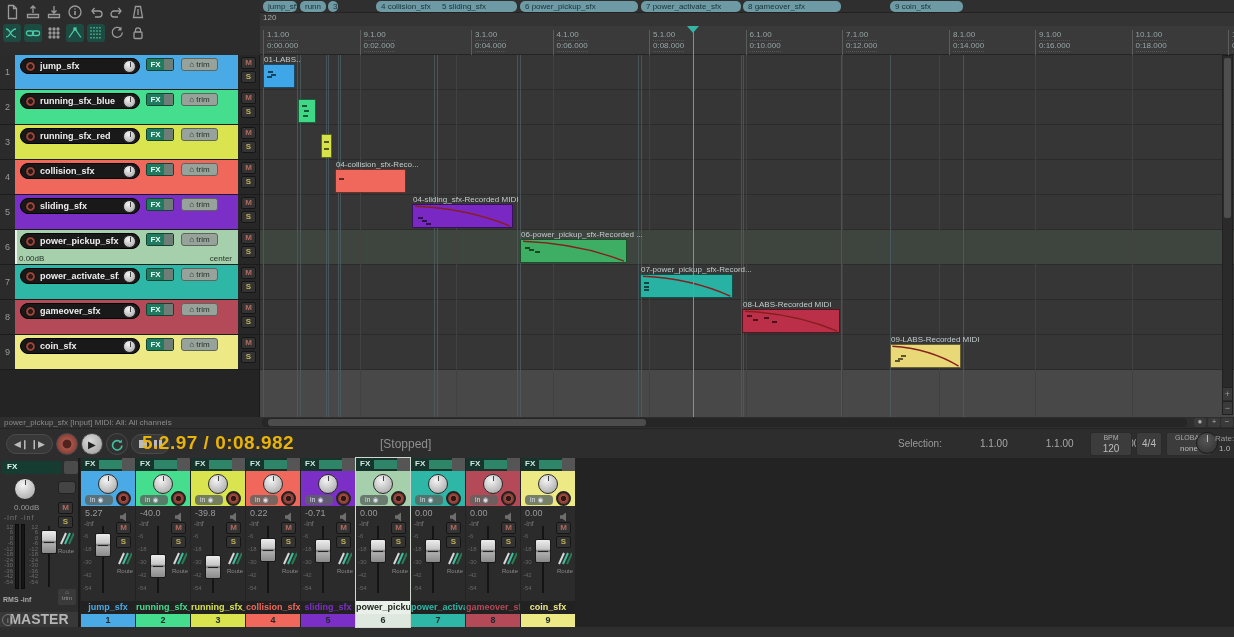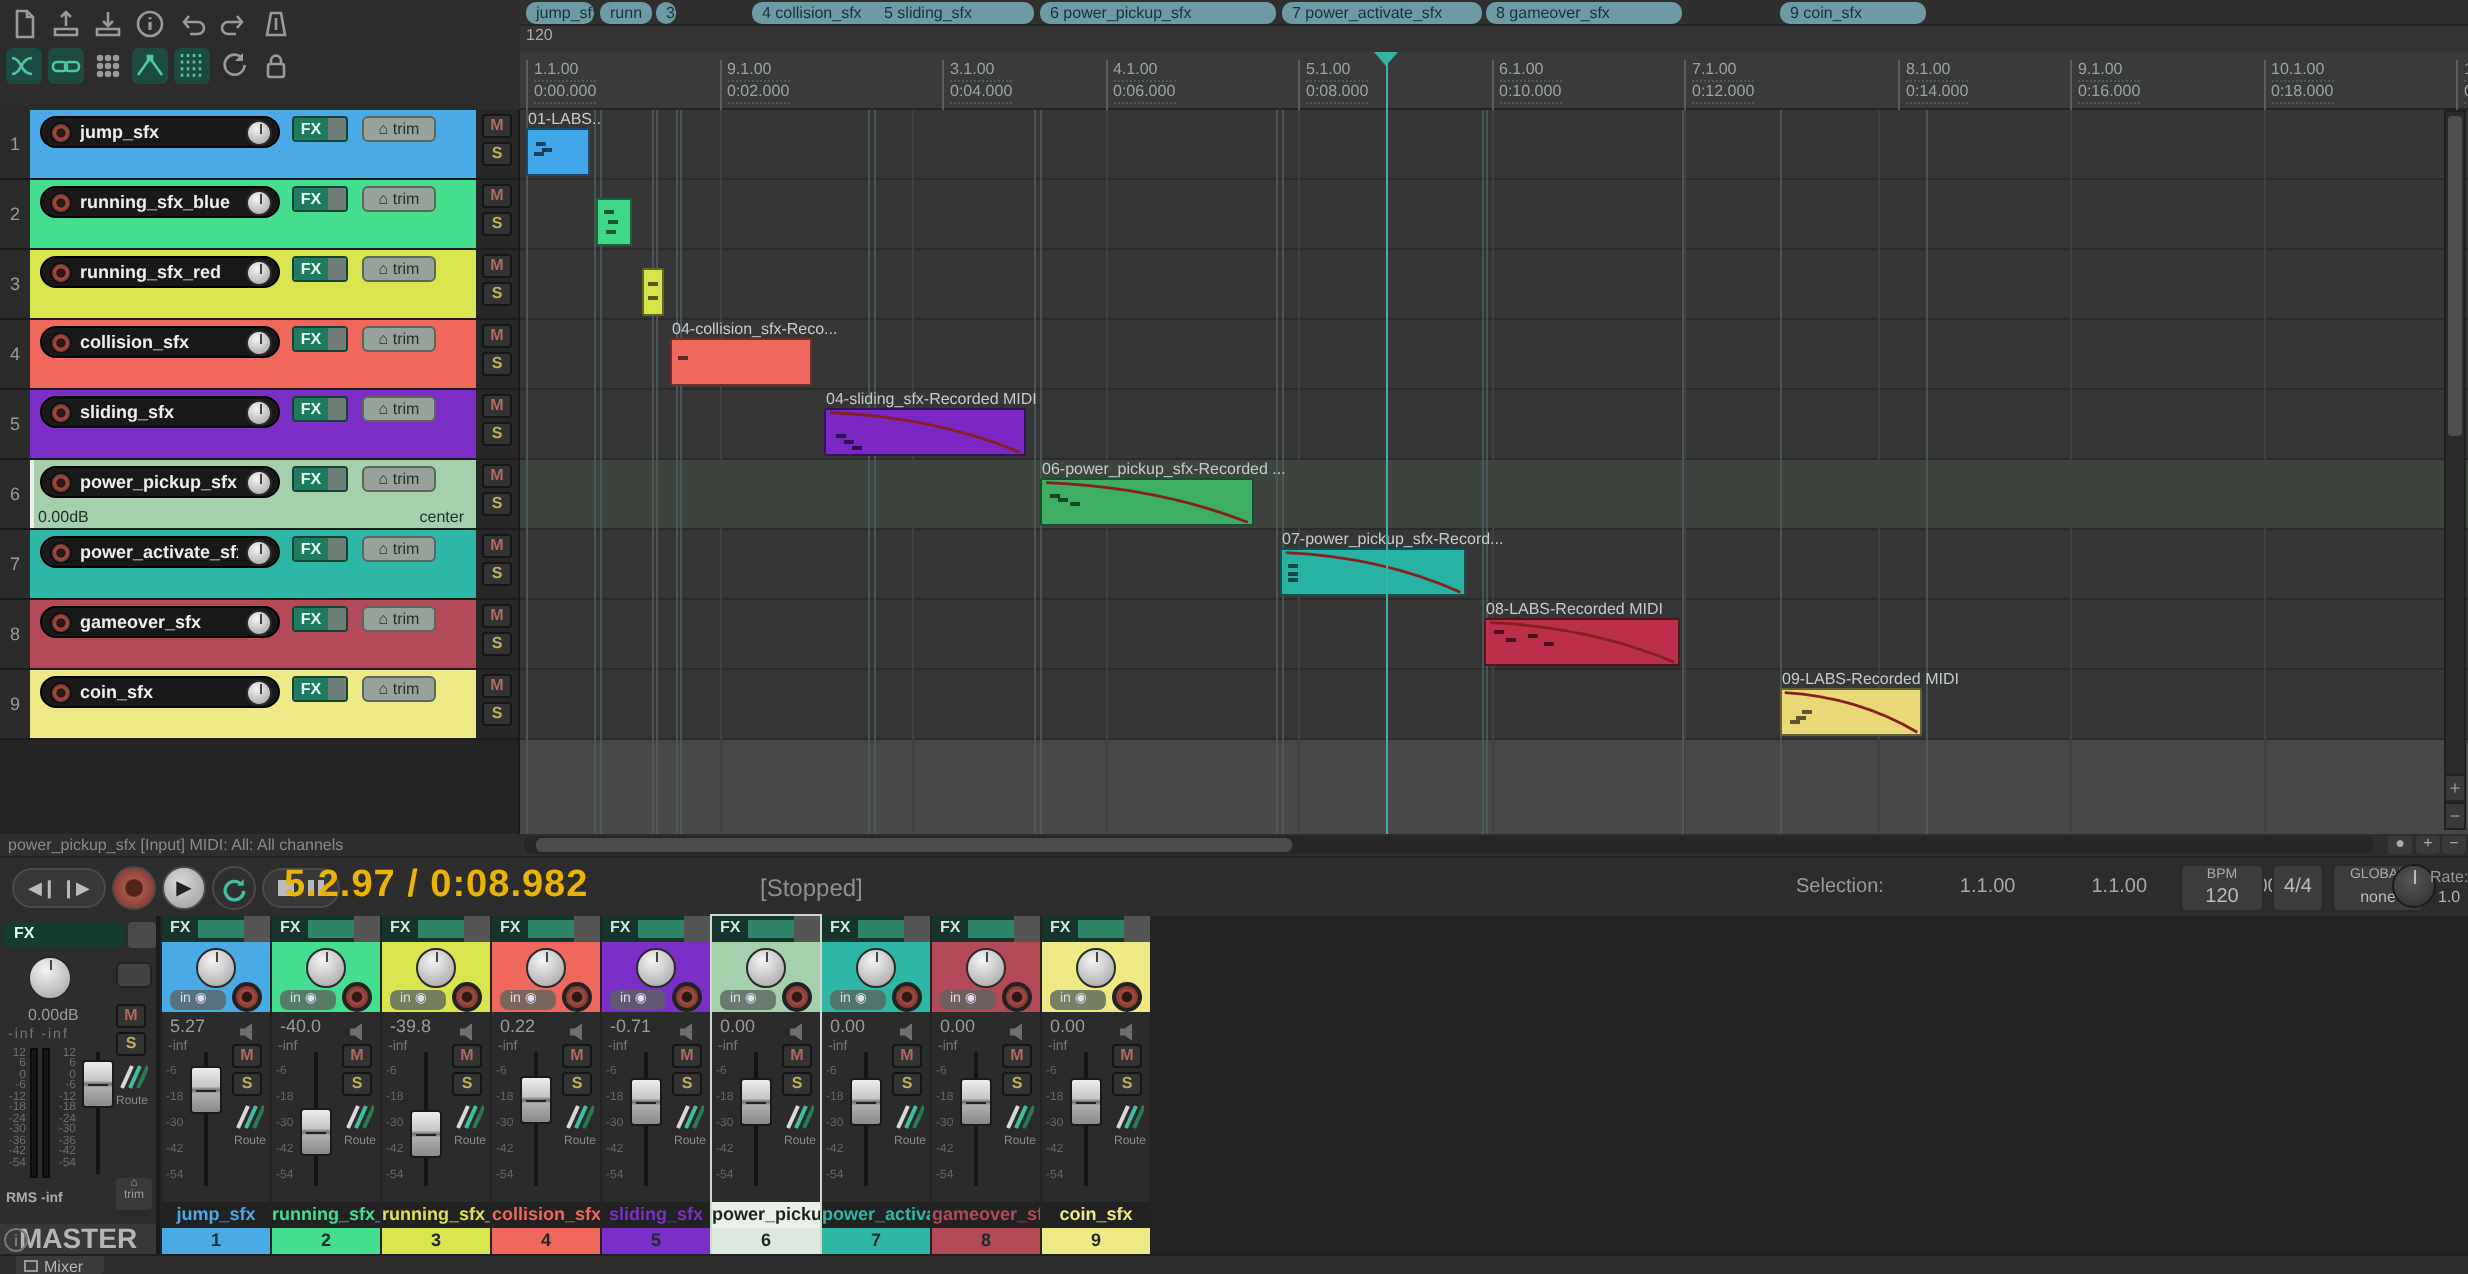--- a/index.html
+++ b/index.html
@@ -1083,20 +1083,14 @@
               <path d="M11 12 16 1" stroke="#2a7a52" stroke-width="2"></path>
             </svg>
             <div class="route-lbl">Route</div>
           </div>
           <div class="sname" style="color: rgb(237, 233, 133);">coin_sfx</div>
           <div class="sfoot" style="background: rgb(237, 233, 133);">9</div>
         </div>
       </div>
   </div>
 
-  <div id="docker-bar">
-    <div id="docker-tab">
-      <span class="dock-ic"></span>
-      <span>Mixer</span>
-    </div>
-  </div>
 
 </div>
 
 </body></html>

